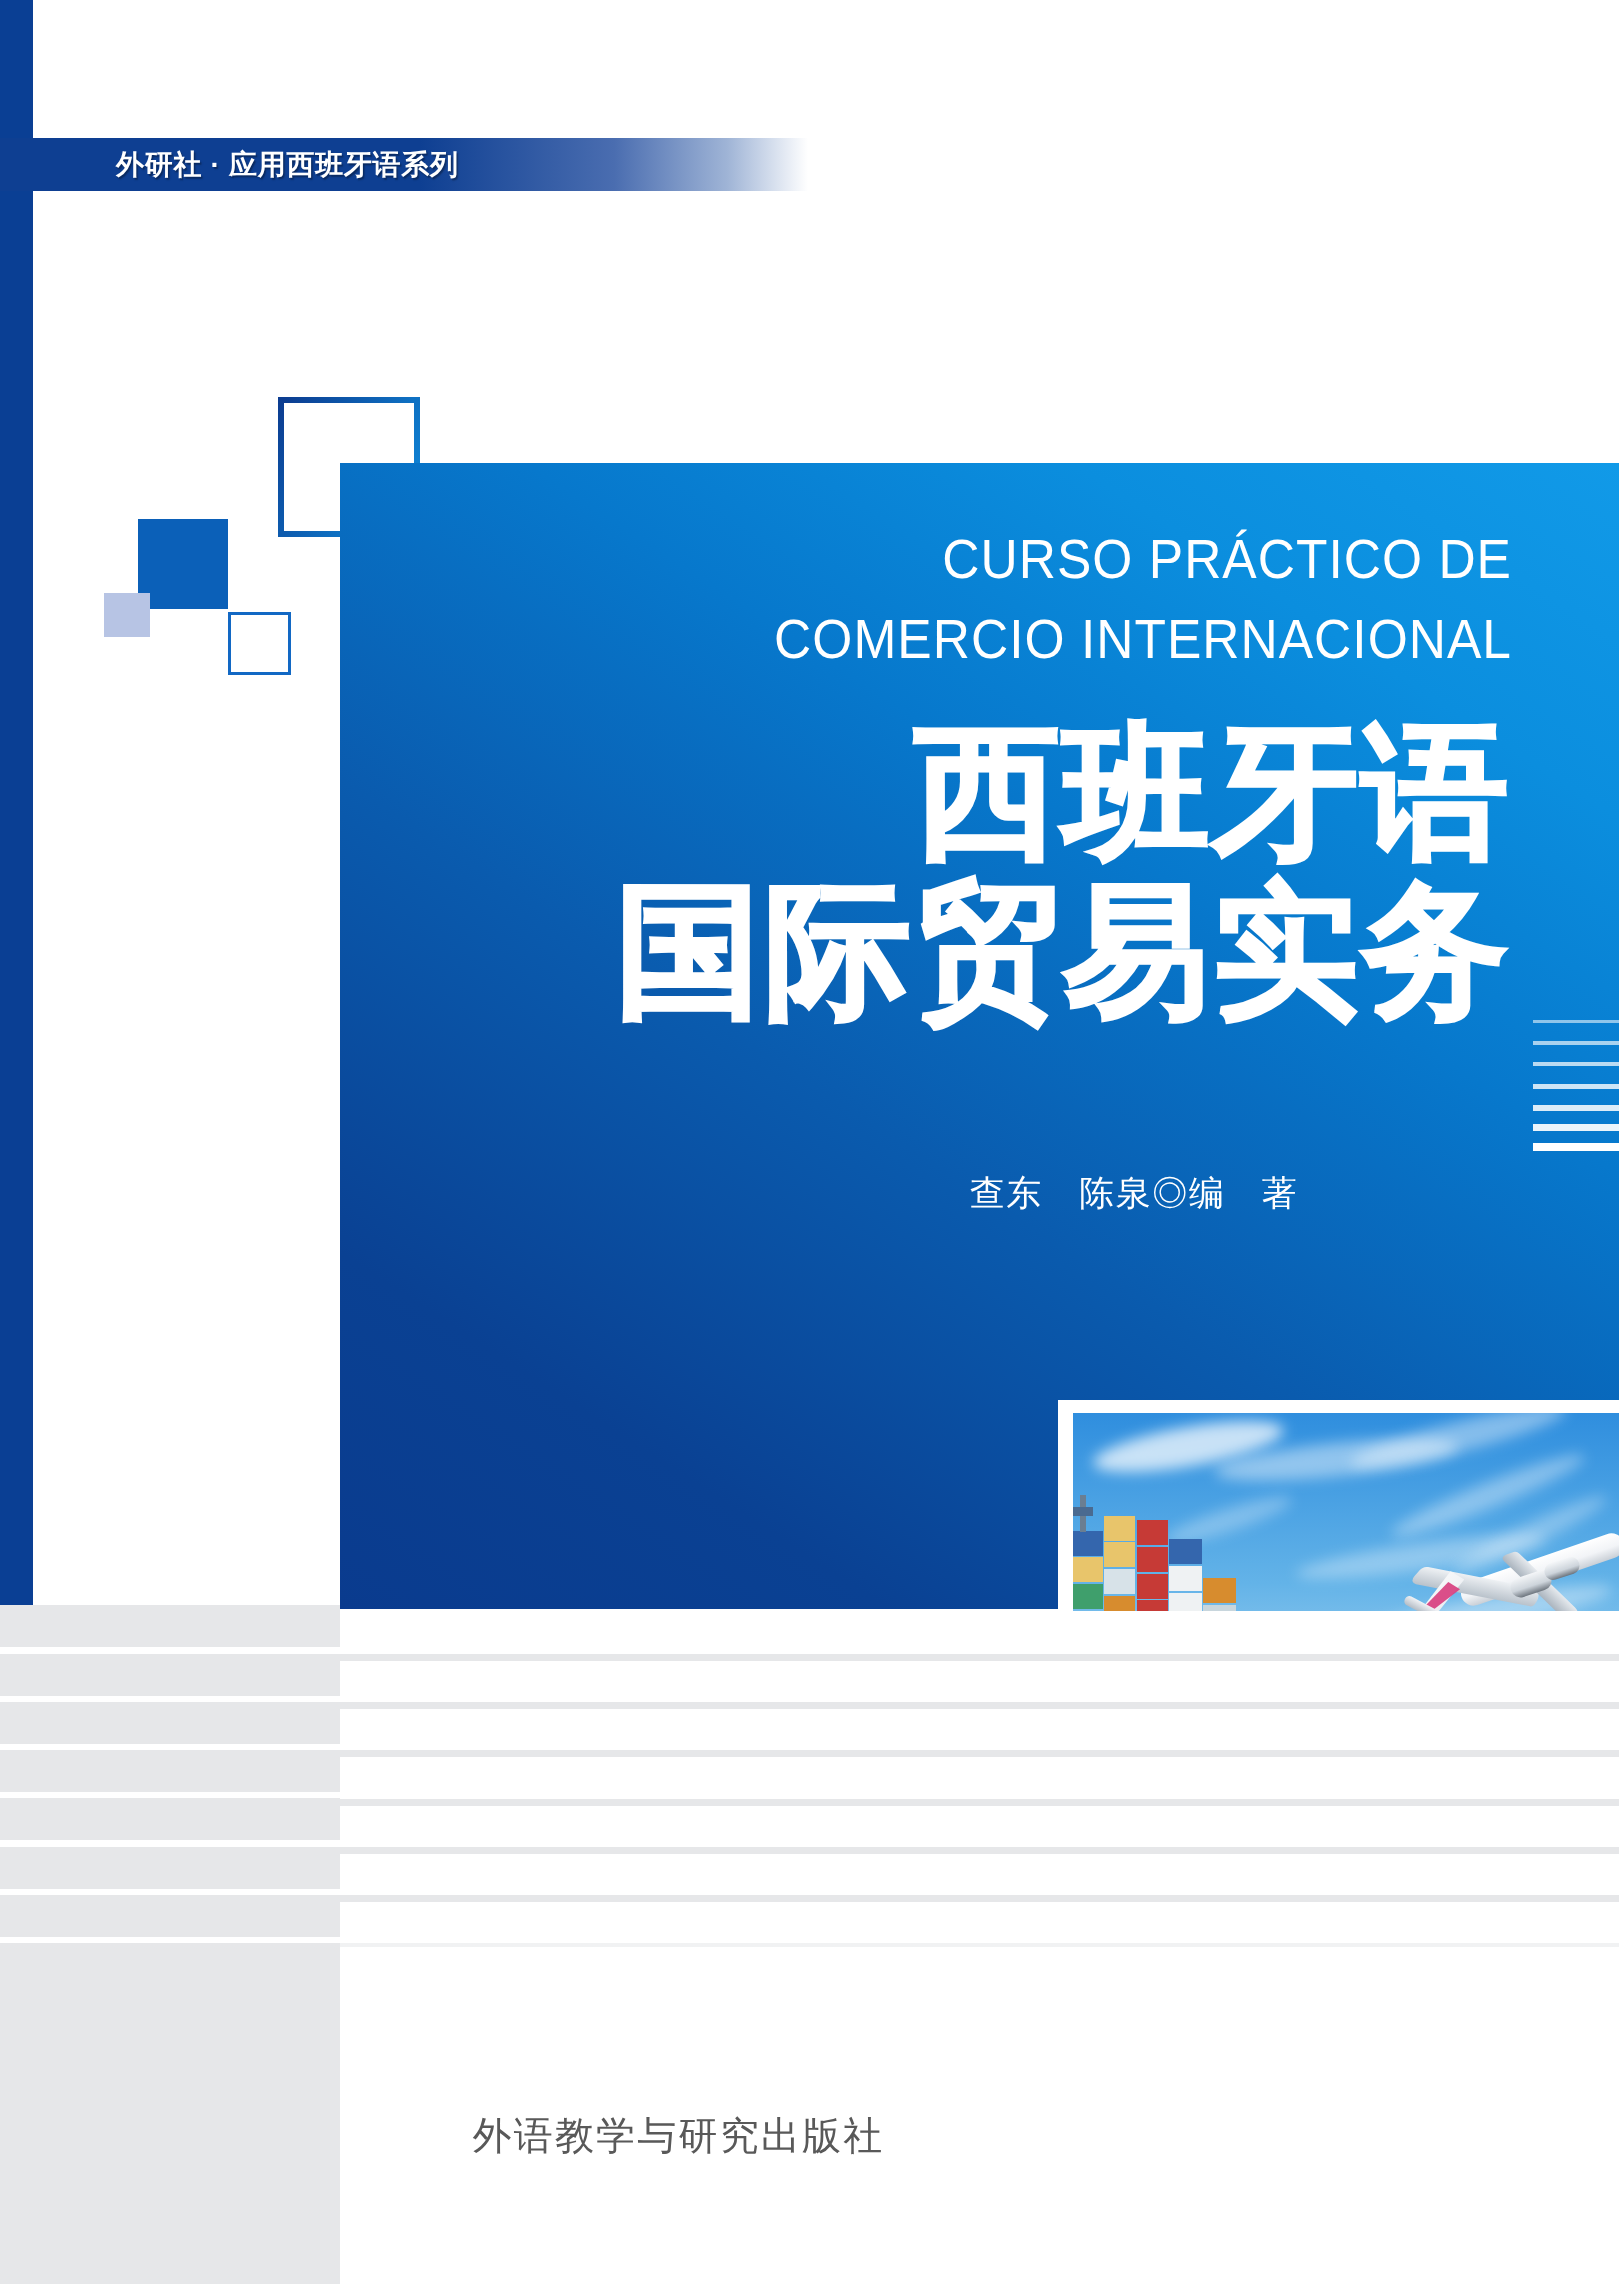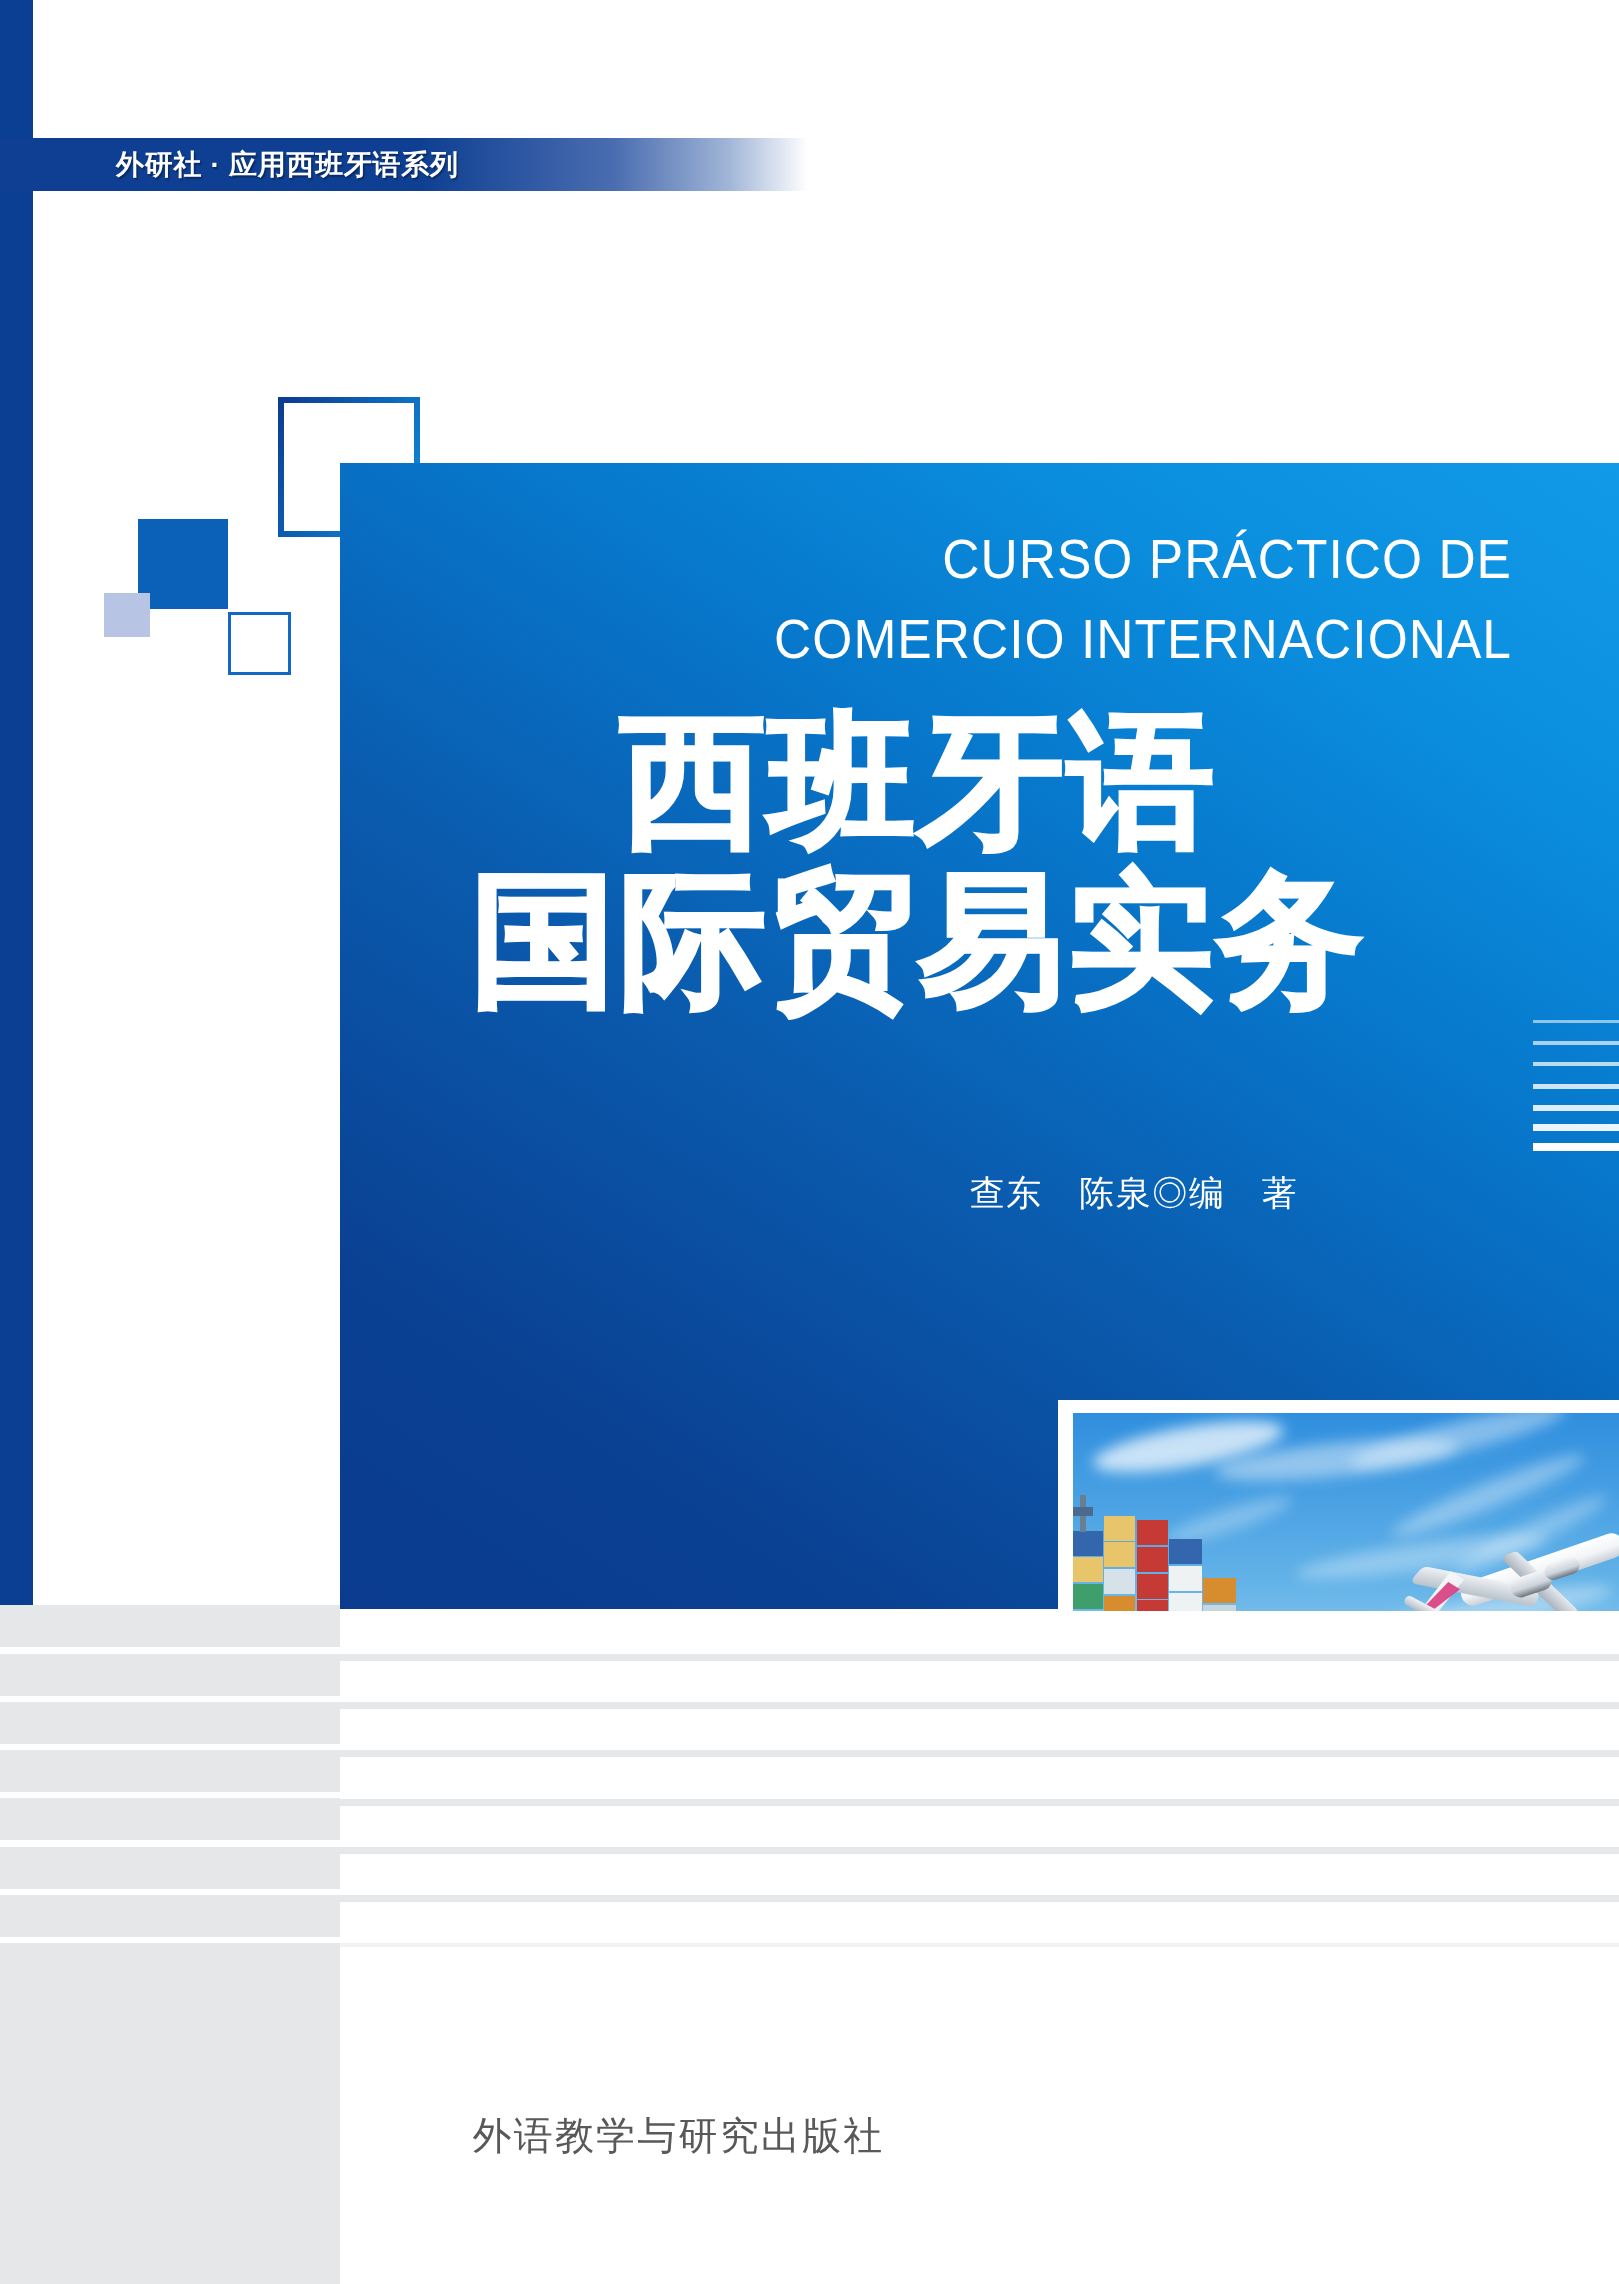--- a/index.html
+++ b/index.html
@@ -137,23 +137,23 @@
     white-space: nowrap;
   }
   .es-title span { display: block; }
 
   
   .cn-title {
     position: absolute;
     left: 326px;
     top: 713px;
     width: 1186px;
-    text-align: center;
+    text-align: right;
     color: #ffffff;
-    font-family: Liberation Mono, monospace;
+    font-family: Liberation Sans, sans-serif;
     font-weight: bold;
     font-size: 145px;
     line-height: 159px;
     letter-spacing: 4.4px;
     white-space: nowrap;
     -webkit-text-stroke: 3.7px #ffffff;
   }
   .cn-title span { display: block; }
 
   

